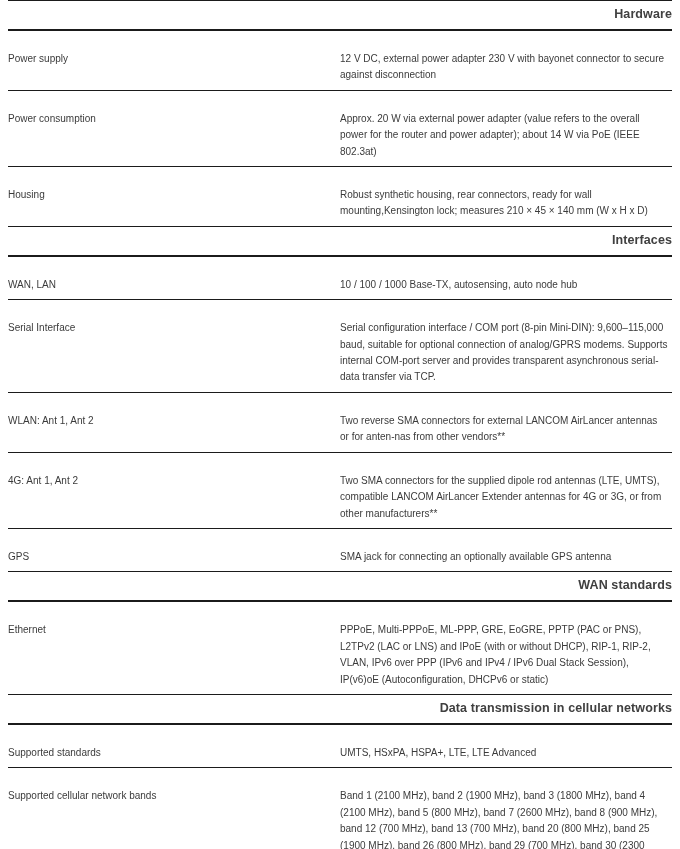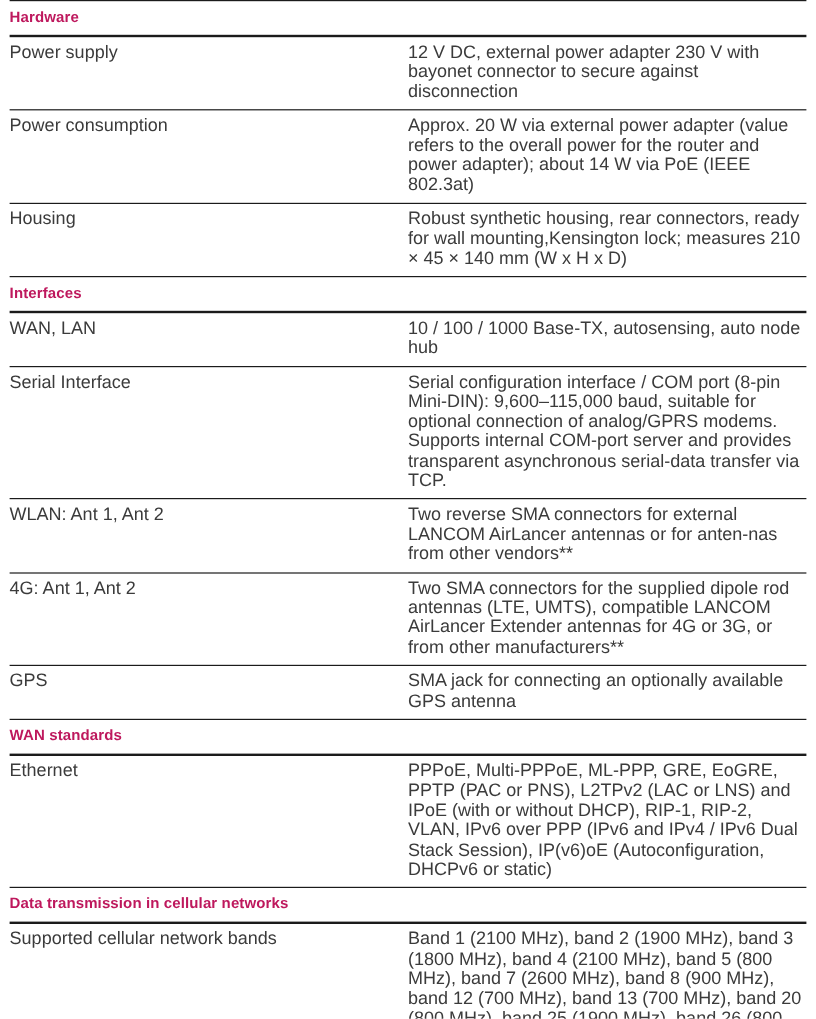--- a/index.html
+++ b/index.html
@@ -37,44 +37,46 @@
     border-top: 1px solid #1b1b1b;
     border-bottom: 2px solid #1b1b1b;
     padding: 6px 0 7px 0;
   }
   tr.section-row.first > td {
     border-top: 1px solid #1b1b1b;
   }
   .section-title {
     font-size: 12.5px;
     font-weight: bold;
-    color: #be185d;
+    color: #404040;
     letter-spacing: 0.1px;
     line-height: 15px;
+    text-align: right;
   }
 
   
   tr.data-row > td {
     border-bottom: 1px solid #1b1b1b;
     padding: 5px 0 6px 0;
   }
 
   td.key-cell {
     width: 129px;
     padding-right: 6px;
   }
   td.val-cell {
     width: 535px;
   }
 
   .key-text, .val-text {
-    font-size: 15px;
+    font-size: 10px;
     line-height: 16.4px;
     color: #3b3b3b;
     white-space: pre-line;
+    margin-top: 15px;
   }
 
   .val-text {
     padding-right: 4px;
   }
 </style>
 </head>
 <body>
 
 <div class="spec-sheet">
@@ -167,20 +169,28 @@
             <div class="val-text">PPPoE, Multi-PPPoE, ML-PPP, GRE, EoGRE, PPTP (PAC or PNS), L2TPv2 (LAC or LNS) and IPoE (with or without DHCP), RIP-1, RIP-2, VLAN, IPv6 over PPP (IPv6 and IPv4 / IPv6 Dual Stack Session), IP(v6)oE (Autoconfiguration, DHCPv6 or static)</div>
           </td>
         </tr>
         <tr class="section-row">
           <td colspan="2">
             <div class="section-title">Data transmission in cellular networks</div>
           </td>
         </tr>
         <tr class="data-row">
           <td class="key-cell">
+            <div class="key-text">Supported standards</div>
+          </td>
+          <td class="val-cell">
+            <div class="val-text">UMTS, HSxPA, HSPA+, LTE, LTE Advanced</div>
+          </td>
+        </tr>
+        <tr class="data-row">
+          <td class="key-cell">
             <div class="key-text">Supported cellular network bands</div>
           </td>
           <td class="val-cell">
             <div class="val-text">Band 1 (2100 MHz), band 2 (1900 MHz), band 3 (1800 MHz), band 4 (2100 MHz), band 5 (800 MHz), band 7 (2600 MHz), band 8 (900 MHz), band 12 (700 MHz), band 13 (700 MHz), band 20 (800 MHz), band 25 (1900 MHz), band 26 (800 MHz), band 29 (700 MHz), band 30 (2300 MHz), band 41 (2500 MHz)</div>
           </td>
         </tr>
       </tbody>
   </table>
 </div>
 

